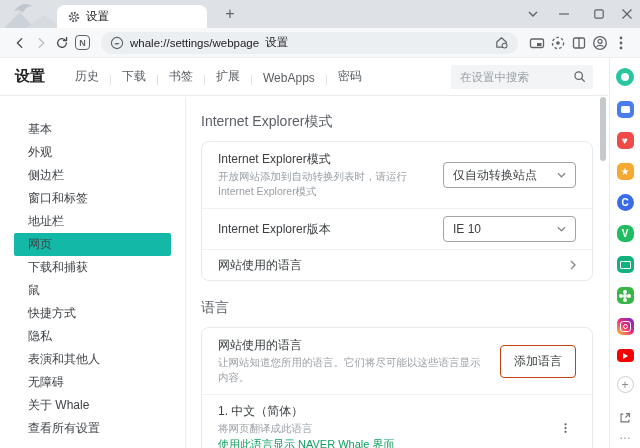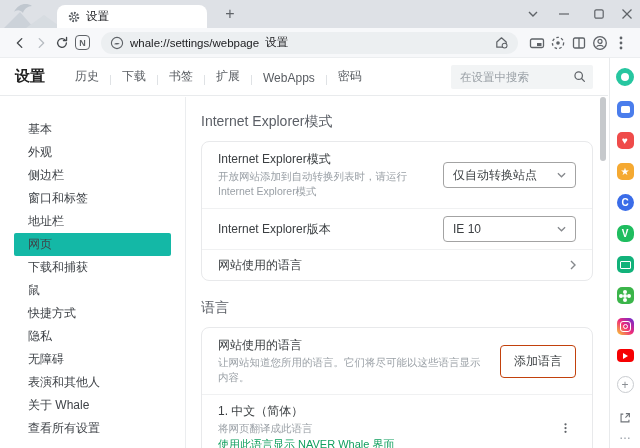--- a/index.html
+++ b/index.html
@@ -244,22 +244,22 @@
       <li>基本</li>
       <li>外观</li>
       <li>侧边栏</li>
       <li>窗口和标签</li>
       <li>地址栏</li>
       <li class="selected">网页</li>
       <li>下载和捕获</li>
       <li>鼠</li>
       <li>快捷方式</li>
       <li>隐私</li>
+      <li>表演和其他人</li>
       <li>无障碍</li>
-      <li>表演和其他人</li>
       <li>关于 Whale</li>
       <li>查看所有设置</li>
     </ul>
   </div>
 
   <div class="main">
 
     <div class="sec-title">Internet Explorer模式</div>
     <div class="card">
       <div class="row">

